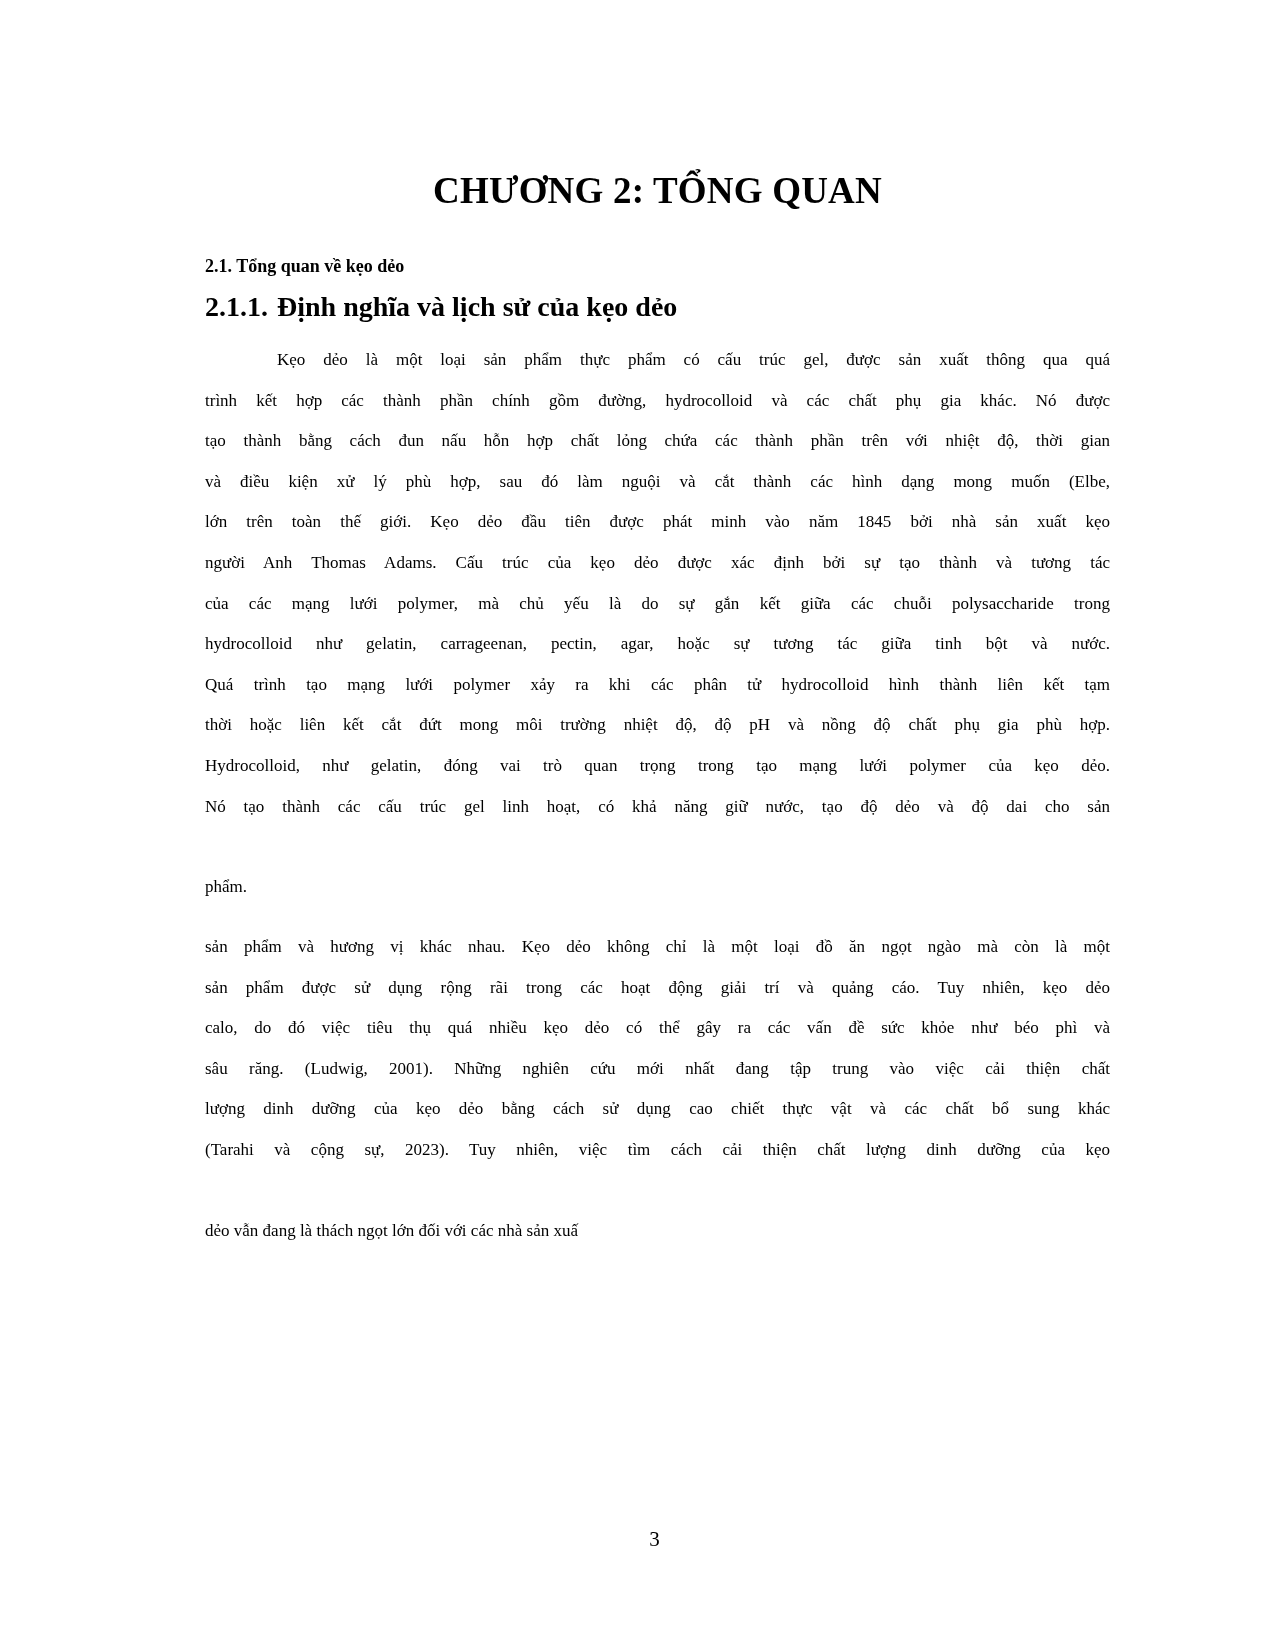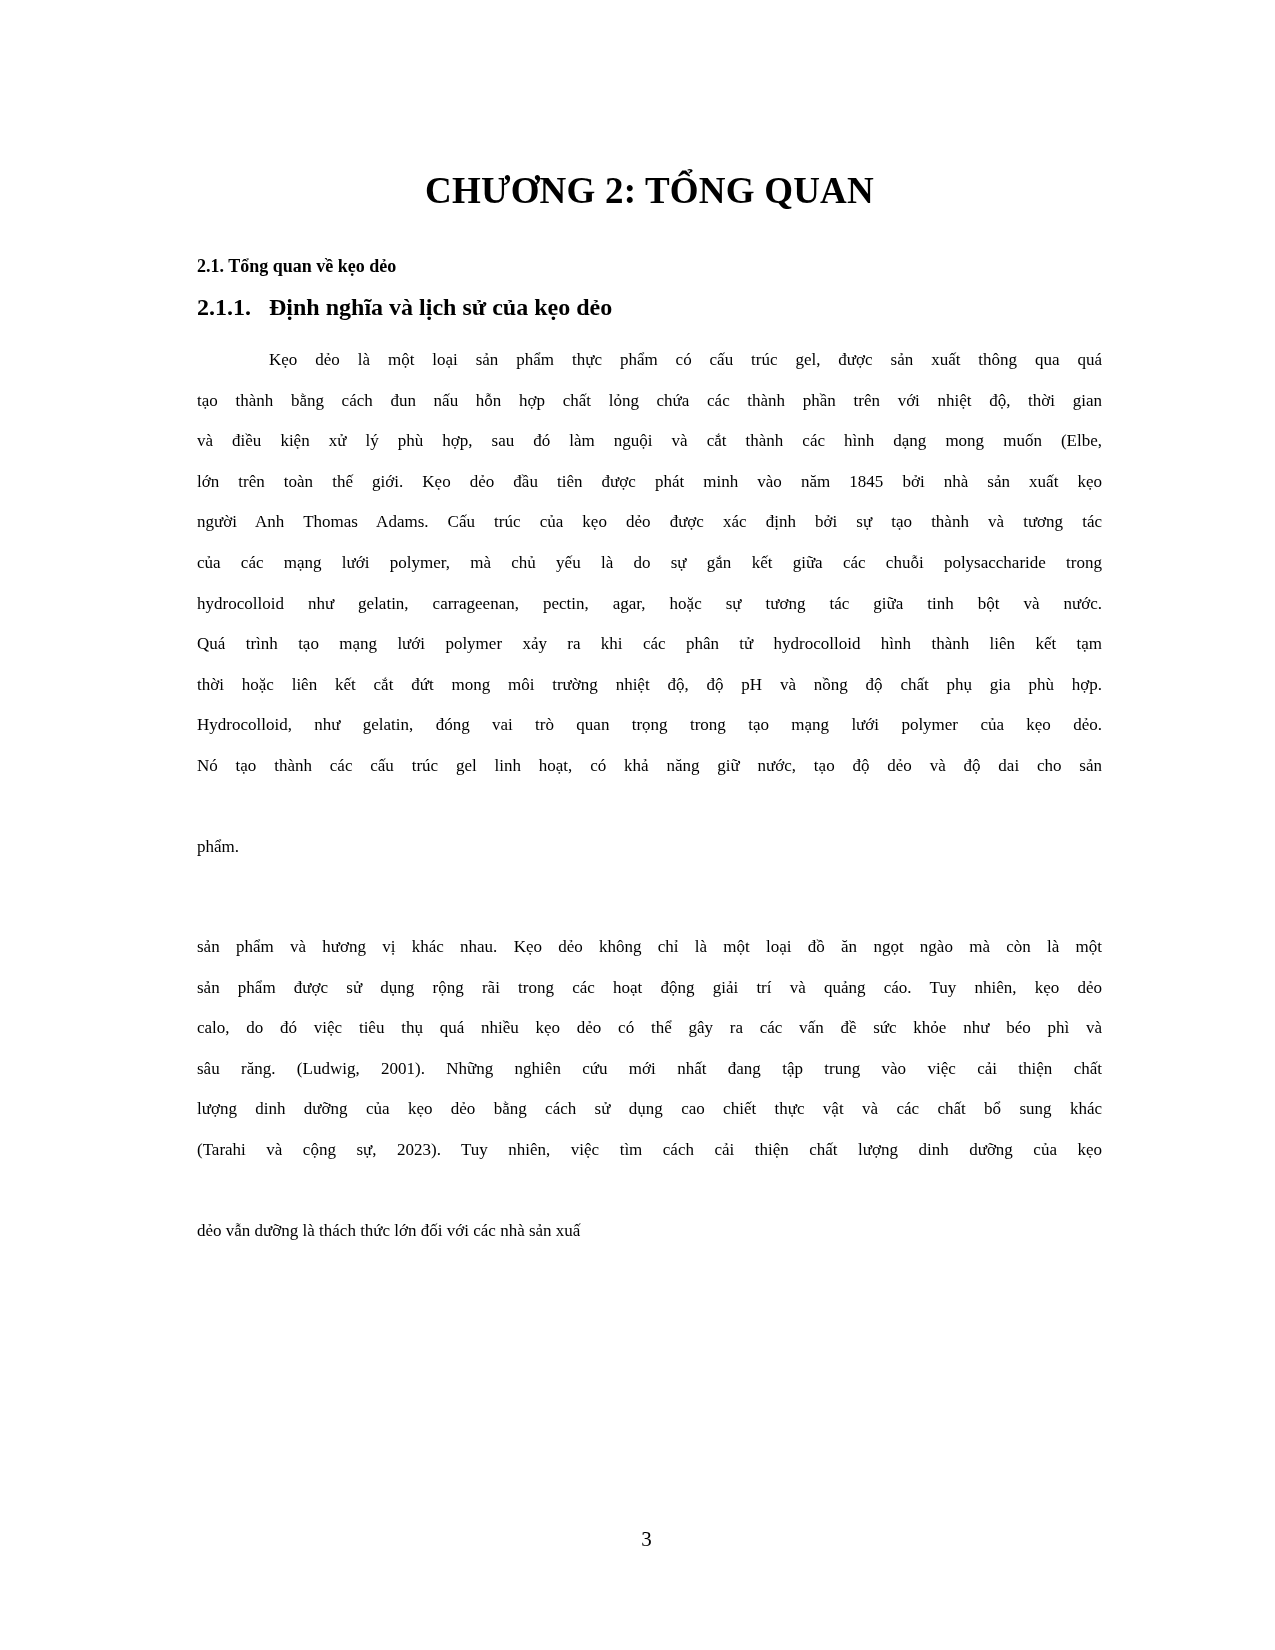--- a/index.html
+++ b/index.html
@@ -10,21 +10,21 @@
     body {
       width: 1275px;
       height: 1650px;
       position: relative;
       overflow: hidden;
       font-family: "Liberation Serif", "DejaVu Serif", serif;
       color: #000000;
     }
     .page {
       position: absolute;
-      left: 0;
+      left: 8px;
       top: 0;
       width: 1120px;
       height: 1650px;
       background: #ffffff;
     }
     .content {
       position: absolute;
       left: 197px;
       top: 0;
       width: 905px;
@@ -48,21 +48,21 @@
       font-weight: bold;
       font-size: 18px;
       line-height: 32px;
       white-space: nowrap;
     }
     .heading-3 {
       position: absolute;
       left: 0;
       top: 291px;
       font-weight: bold;
-      font-size: 24px;
+      font-size: 28px;
       line-height: 32px;
       white-space: nowrap;
     }
     .heading-3 .num {
       display: inline-block;
       width: 72px;
     }
     .para {
       position: absolute;
       left: 0;
@@ -108,39 +108,40 @@
     <div class="chapter-title">CHƯƠNG 2: TỔNG QUAN</div>
 
     <div class="heading-2">2.1. Tổng quan về kẹo dẻo</div>
 
     <div class="heading-3">
       <span class="num">2.1.1.</span><span>Định nghĩa và lịch sử của kẹo dẻo</span>
     </div>
 
     <div class="para para1">
       <span class="line indent">Kẹo dẻo là một loại sản phẩm thực phẩm có cấu trúc gel, được sản xuất thông qua quá</span>
+      <span class="line">trình kết hợp các thành phần chính gồm đường, hydrocolloid và các chất phụ gia khác. Nó được</span>
       <span class="line">tạo thành bằng cách đun nấu hỗn hợp chất lỏng chứa các thành phần trên với nhiệt độ, thời gian</span>
       <span class="line">và điều kiện xử lý phù hợp, sau đó làm nguội và cắt thành các hình dạng mong muốn (Elbe,</span>
       <span class="line">lớn trên toàn thế giới. Kẹo dẻo đầu tiên được phát minh vào năm 1845 bởi nhà sản xuất kẹo</span>
       <span class="line">người Anh Thomas Adams. Cấu trúc của kẹo dẻo được xác định bởi sự tạo thành và tương tác</span>
       <span class="line">của các mạng lưới polymer, mà chủ yếu là do sự gắn kết giữa các chuỗi polysaccharide trong</span>
       <span class="line">hydrocolloid như gelatin, carrageenan, pectin, agar, hoặc sự tương tác giữa tinh bột và nước.</span>
       <span class="line">Quá trình tạo mạng lưới polymer xảy ra khi các phân tử hydrocolloid hình thành liên kết tạm</span>
       <span class="line">thời hoặc liên kết cắt đứt mong môi trường nhiệt độ, độ pH và nồng độ chất phụ gia phù hợp.</span>
       <span class="line">Hydrocolloid, như gelatin, đóng vai trò quan trọng trong tạo mạng lưới polymer của kẹo dẻo.</span>
       <span class="line">Nó tạo thành các cấu trúc gel linh hoạt, có khả năng giữ nước, tạo độ dẻo và độ dai cho sản</span>
       <span class="line last">phẩm.</span>
     </div>
 
     <div class="para para2">
       <span class="line">sản phẩm và hương vị khác nhau. Kẹo dẻo không chỉ là một loại đồ ăn ngọt ngào mà còn là một</span>
       <span class="line">sản phẩm được sử dụng rộng rãi trong các hoạt động giải trí và quảng cáo. Tuy nhiên, kẹo dẻo</span>
       <span class="line">calo, do đó việc tiêu thụ quá nhiều kẹo dẻo có thể gây ra các vấn đề sức khỏe như béo phì và</span>
       <span class="line">sâu răng. (Ludwig, 2001). Những nghiên cứu mới nhất đang tập trung vào việc cải thiện chất</span>
       <span class="line">lượng dinh dưỡng của kẹo dẻo bằng cách sử dụng cao chiết thực vật và các chất bổ sung khác</span>
       <span class="line">(Tarahi và cộng sự, 2023). Tuy nhiên, việc tìm cách cải thiện chất lượng dinh dưỡng của kẹo</span>
-      <span class="line last">dẻo vẫn dưỡng là thách thức lớn đối với các nhà sản xuấ</span>
+      <span class="line last">dẻo vẫn đang là thách ngọt lớn đối với các nhà sản xuấ</span>
     </div>
 
   </div>
 
   <div class="page-number">3</div>
 </div>
 
 </body></html>

